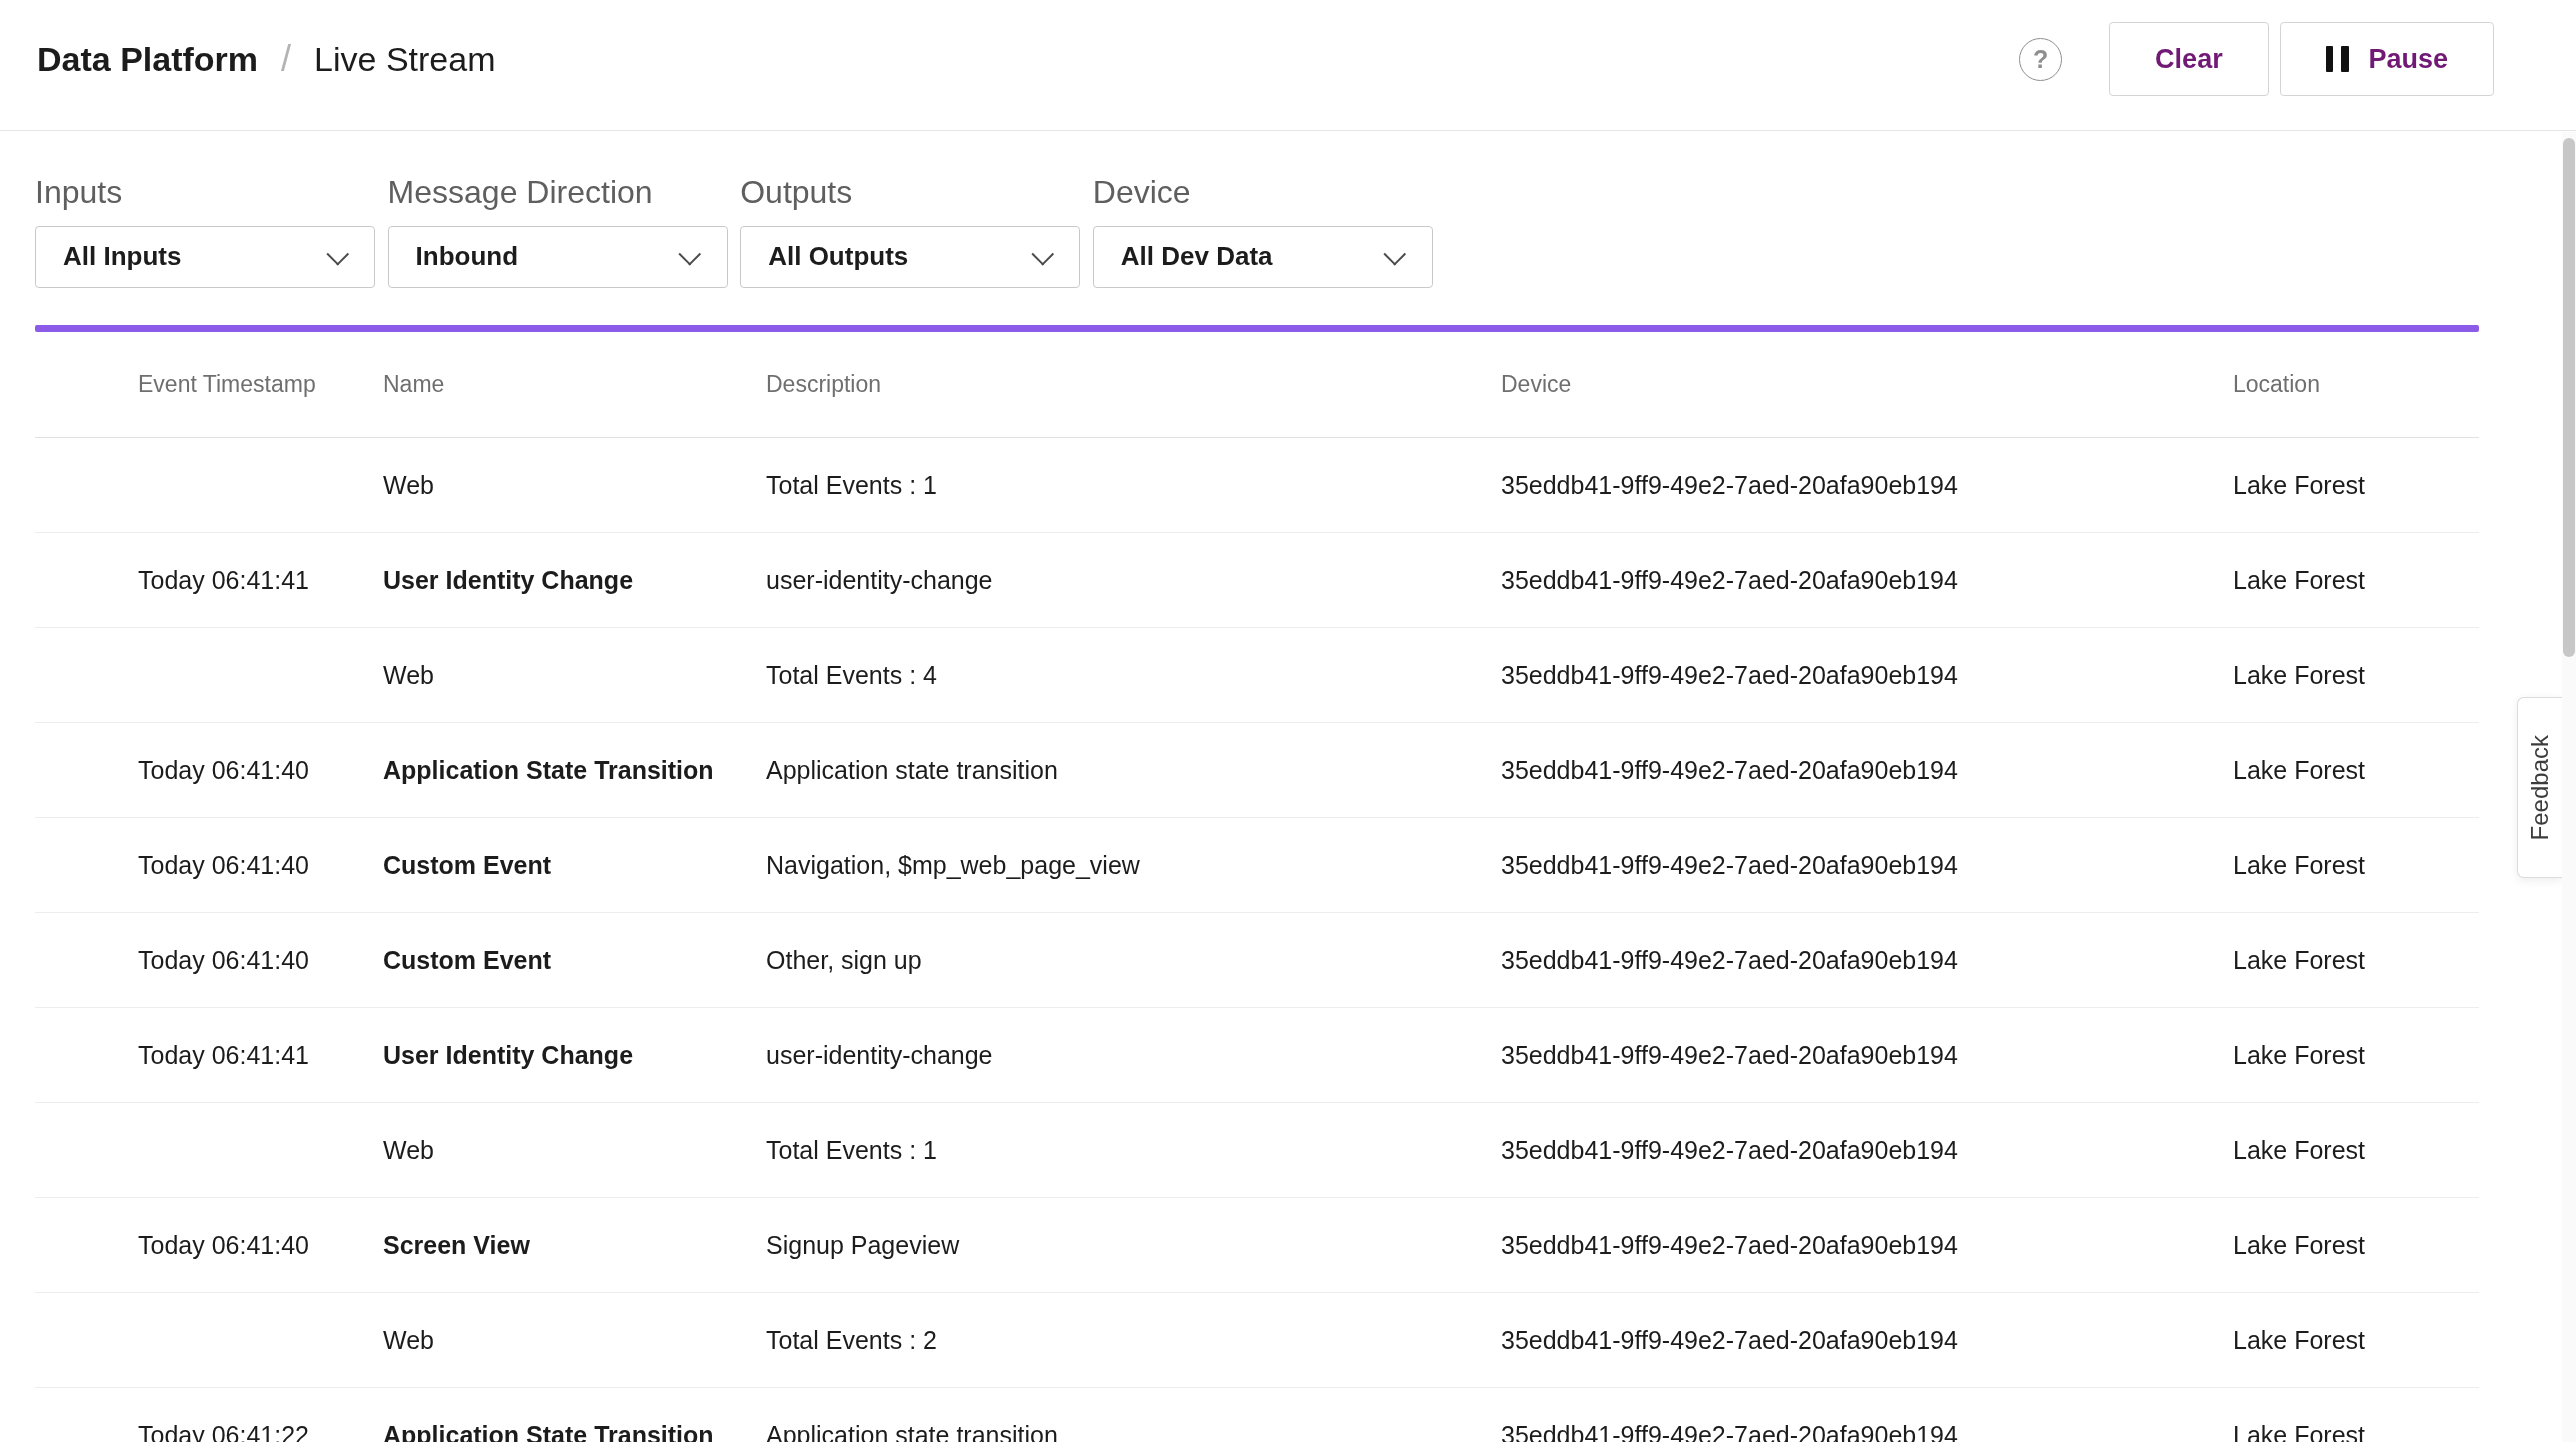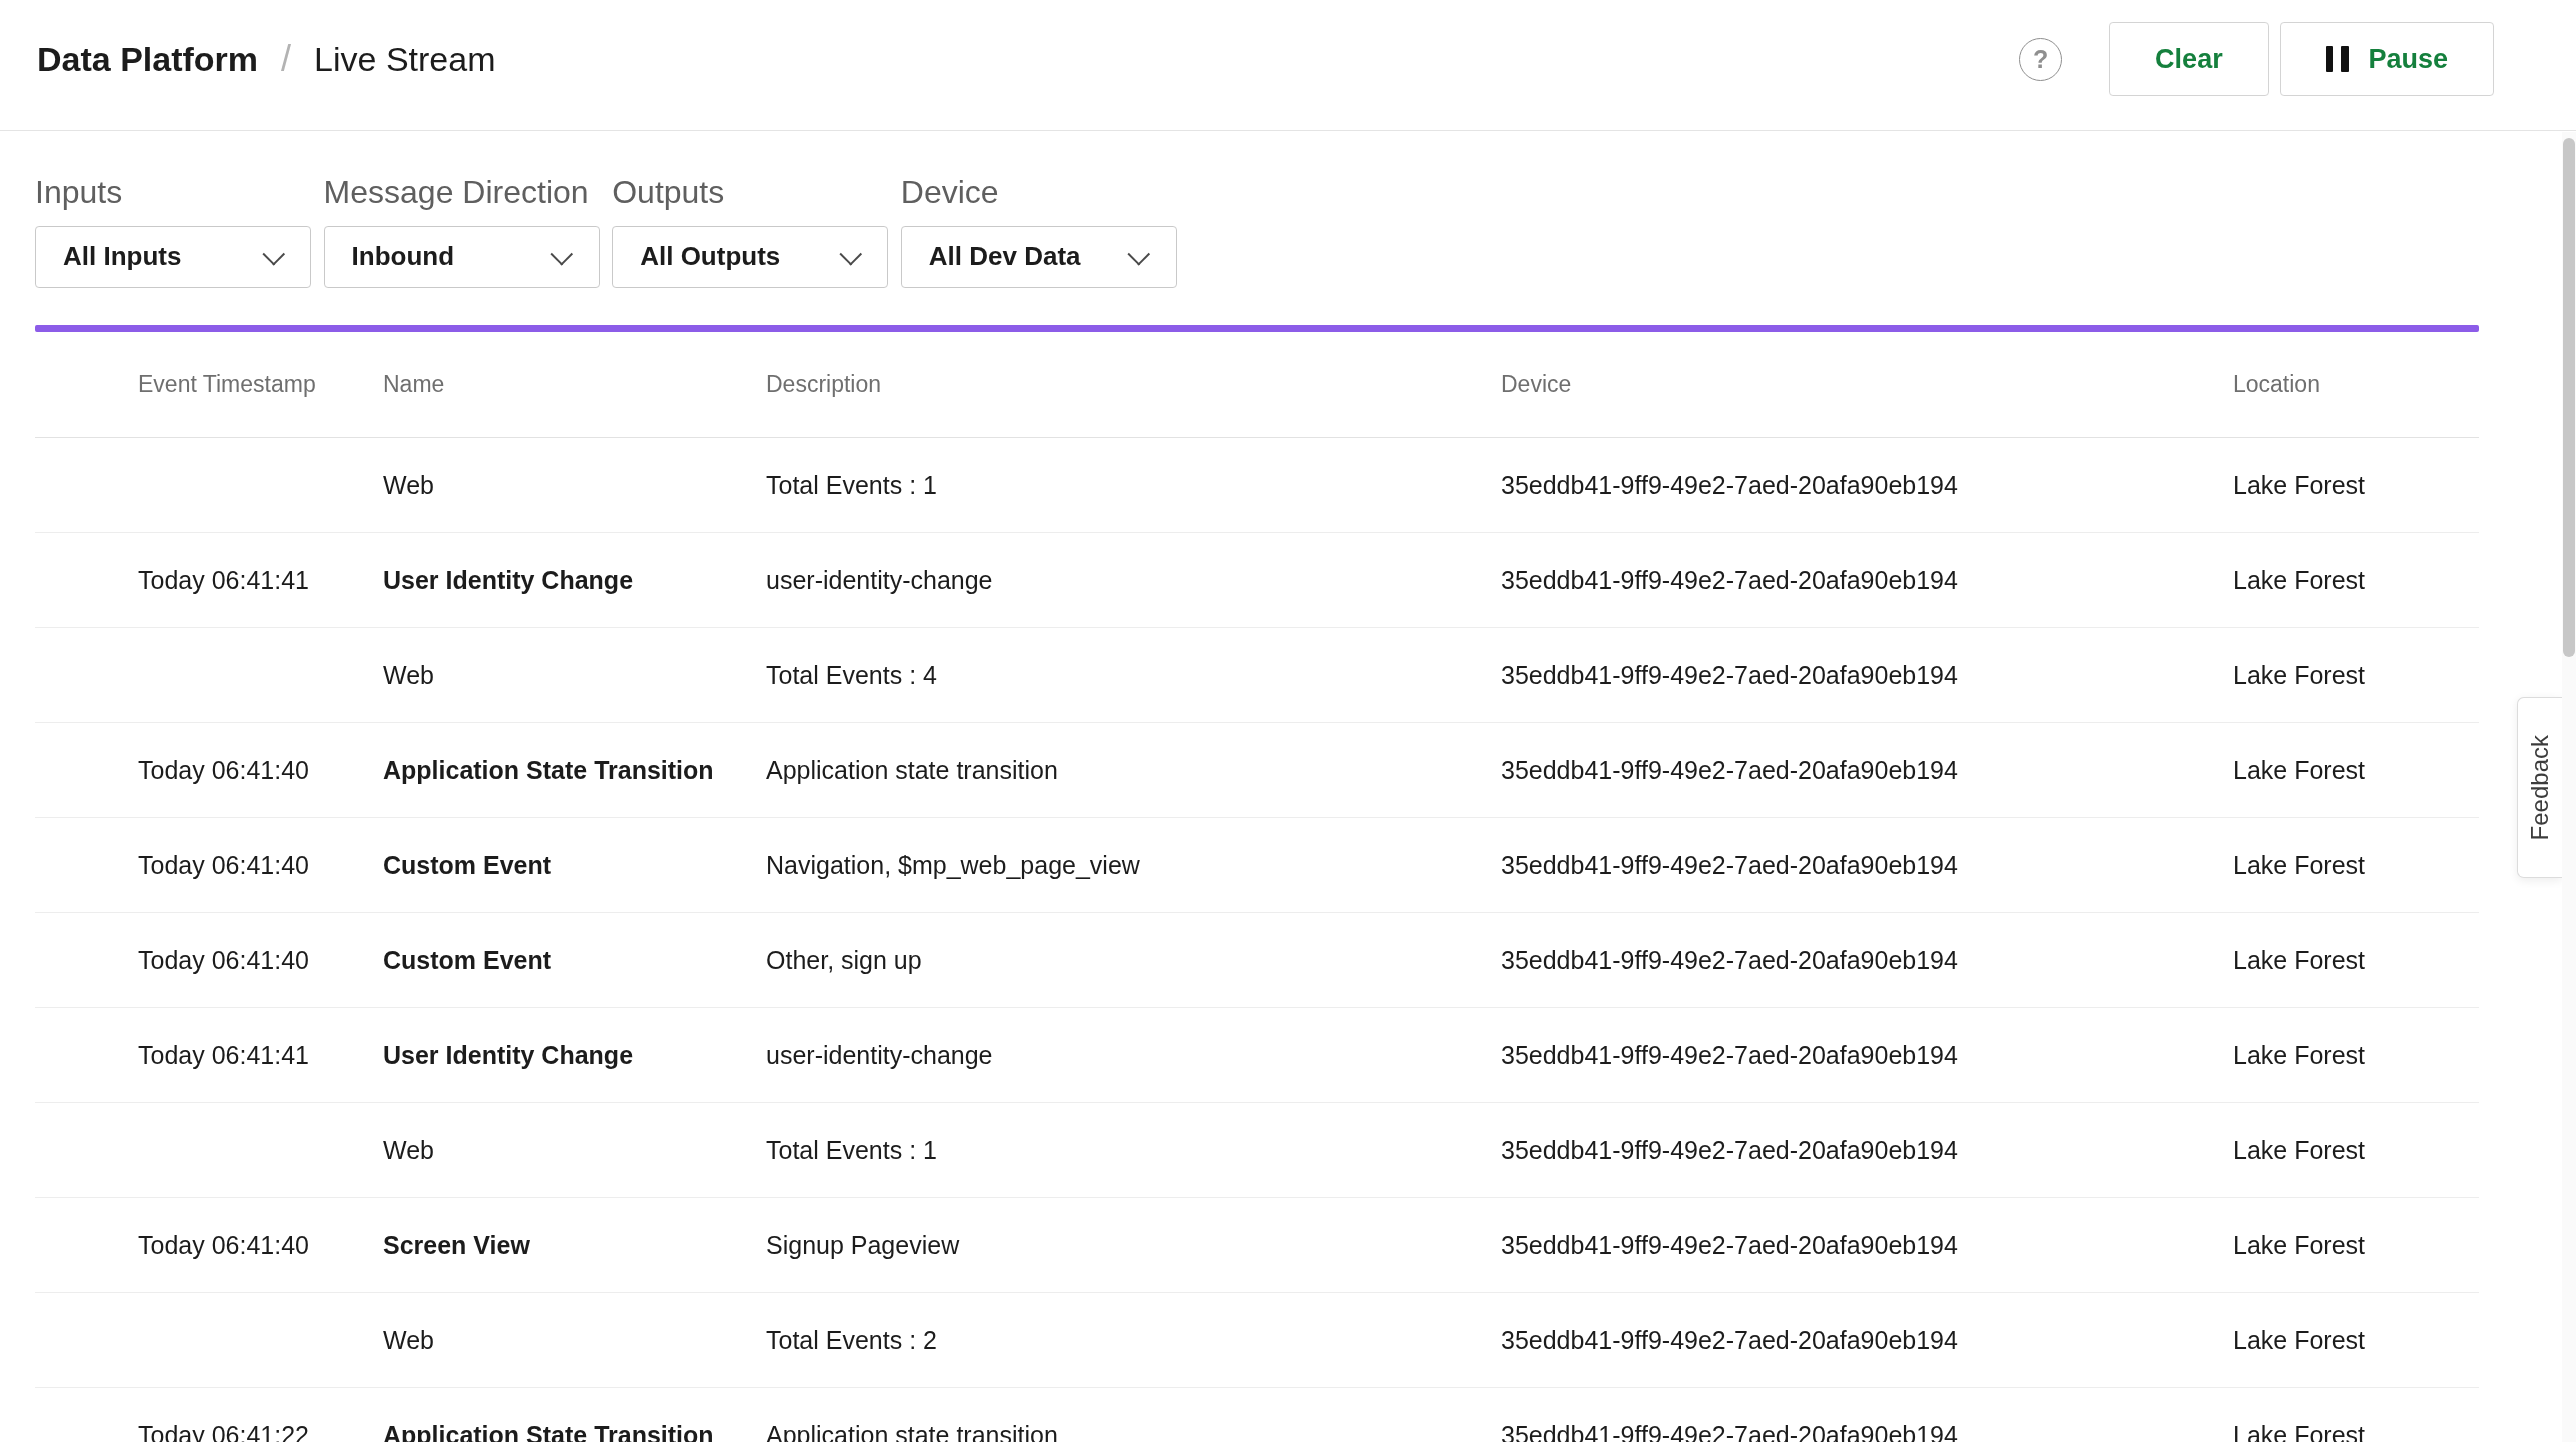--- a/index.html
+++ b/index.html
@@ -37,39 +37,39 @@
     cursor: pointer;
   }
   .btn {
     height: 74px;
     background: #fff;
     border: 1px solid #d4d4d4;
     border-radius: 3.9px;
     font-family: "Liberation Sans", sans-serif;
     font-size: 27px;
     font-weight: 700;
-    color: #15803d;
+    color: #701a75;
     padding: 0 45px;
     display: flex; align-items: center;
     cursor: pointer;
   }
   .btn + .btn { margin-left: 11px; }
   .pause-bars { display: inline-flex; gap: 7.8px; margin-right: 19.4px; }
   .pause-bars i { display: block; width: 7.8px; height: 26px; background: #111; border-radius: 1px; }
 
   
   .filters {
     display: flex;
     gap: 12.6px;
     padding: 43px 0 0 35px;
   }
   .filter-group { display: flex; flex-direction: column; }
   .filter-label { font-size: 32px; color: #5f5f5f; margin-bottom: 14.6px; }
   .dropdown {
-    width: 276px;
+    width: 340px;
     height: 62px;
     border: 1px solid #c9c9c9;
     border-radius: 3.9px;
     background: #fff;
     display: flex;
     align-items: center;
     padding: 0 58px 0 27px;
     font-size: 26px;
     font-weight: 700;
     position: relative;

